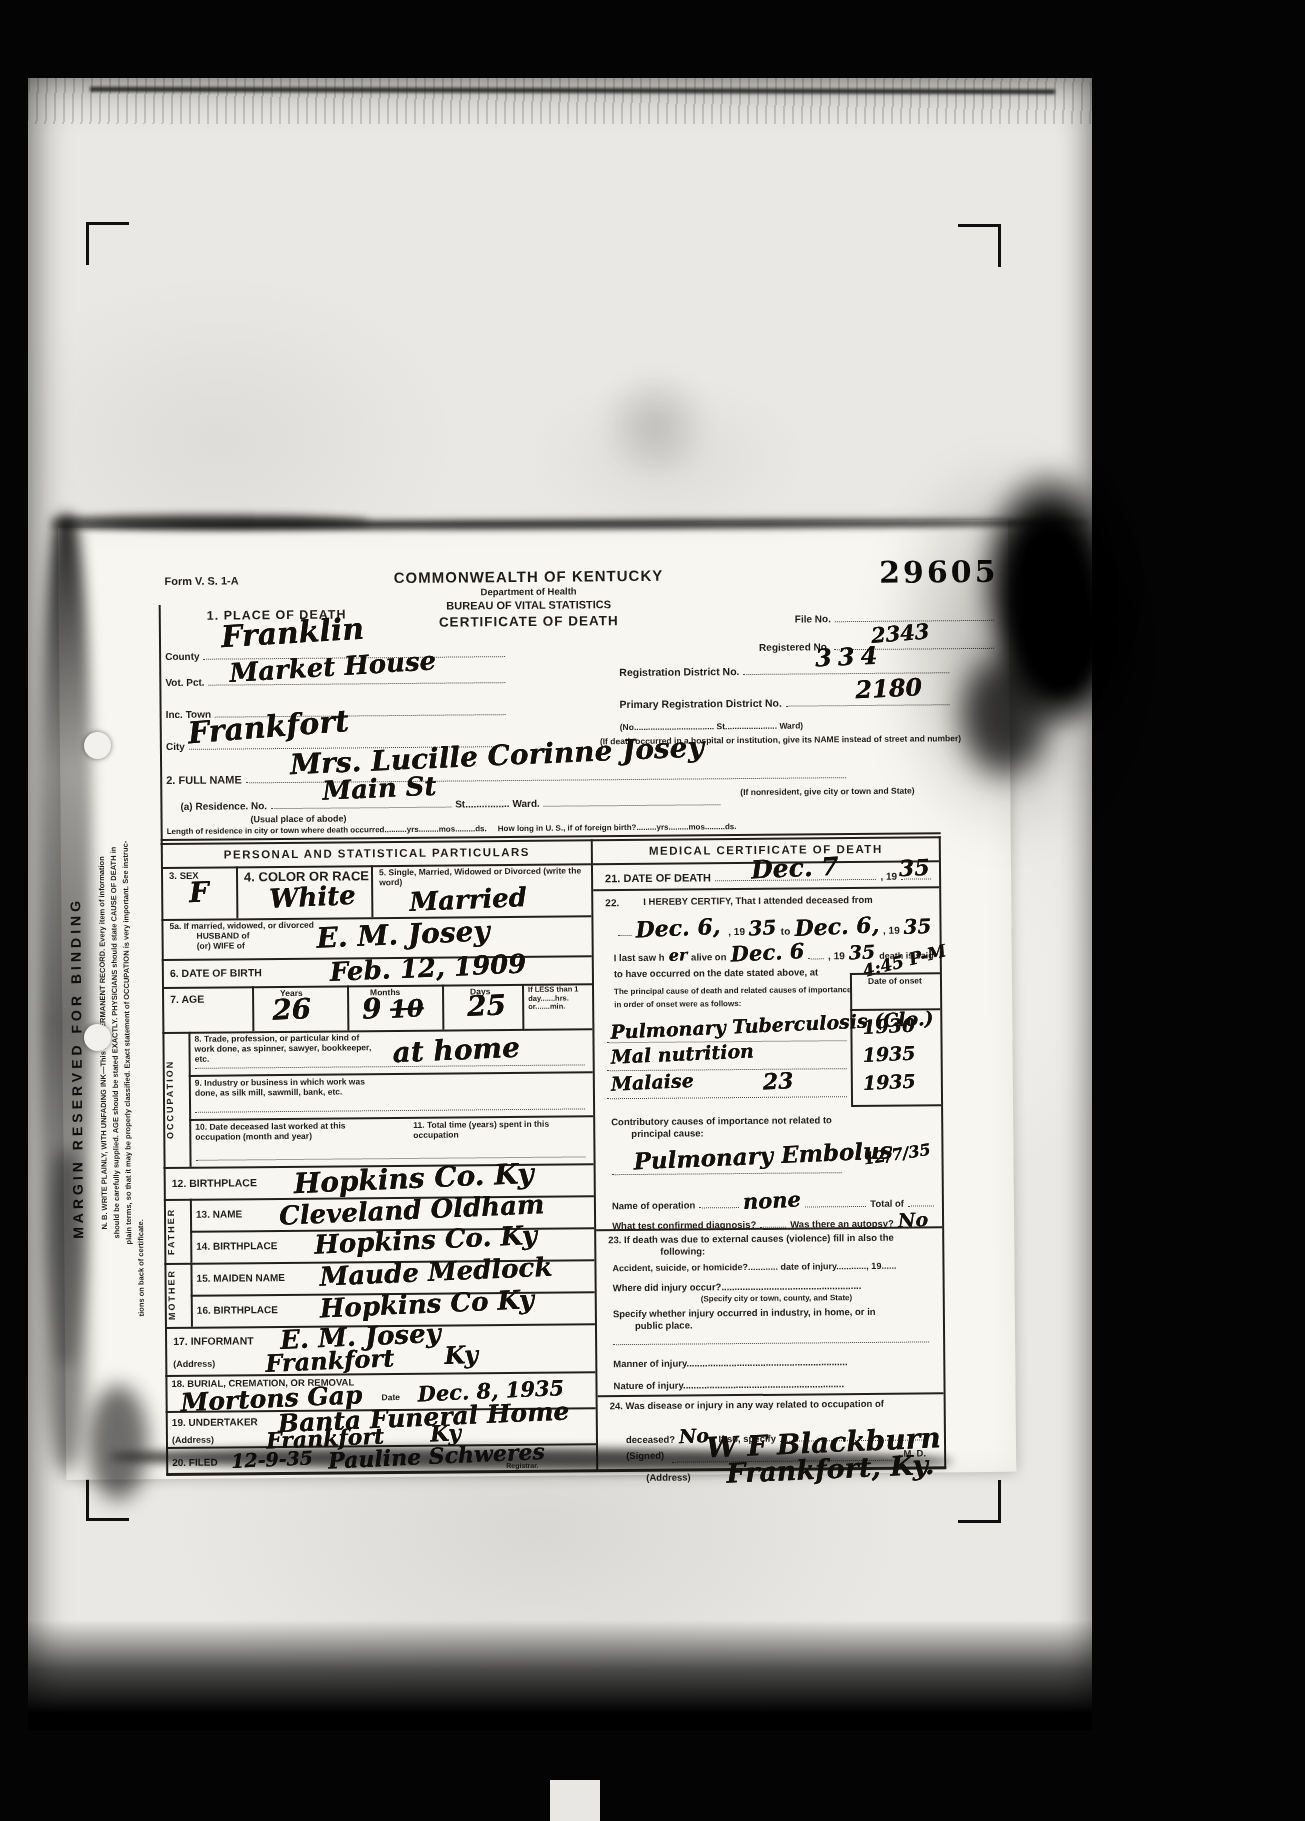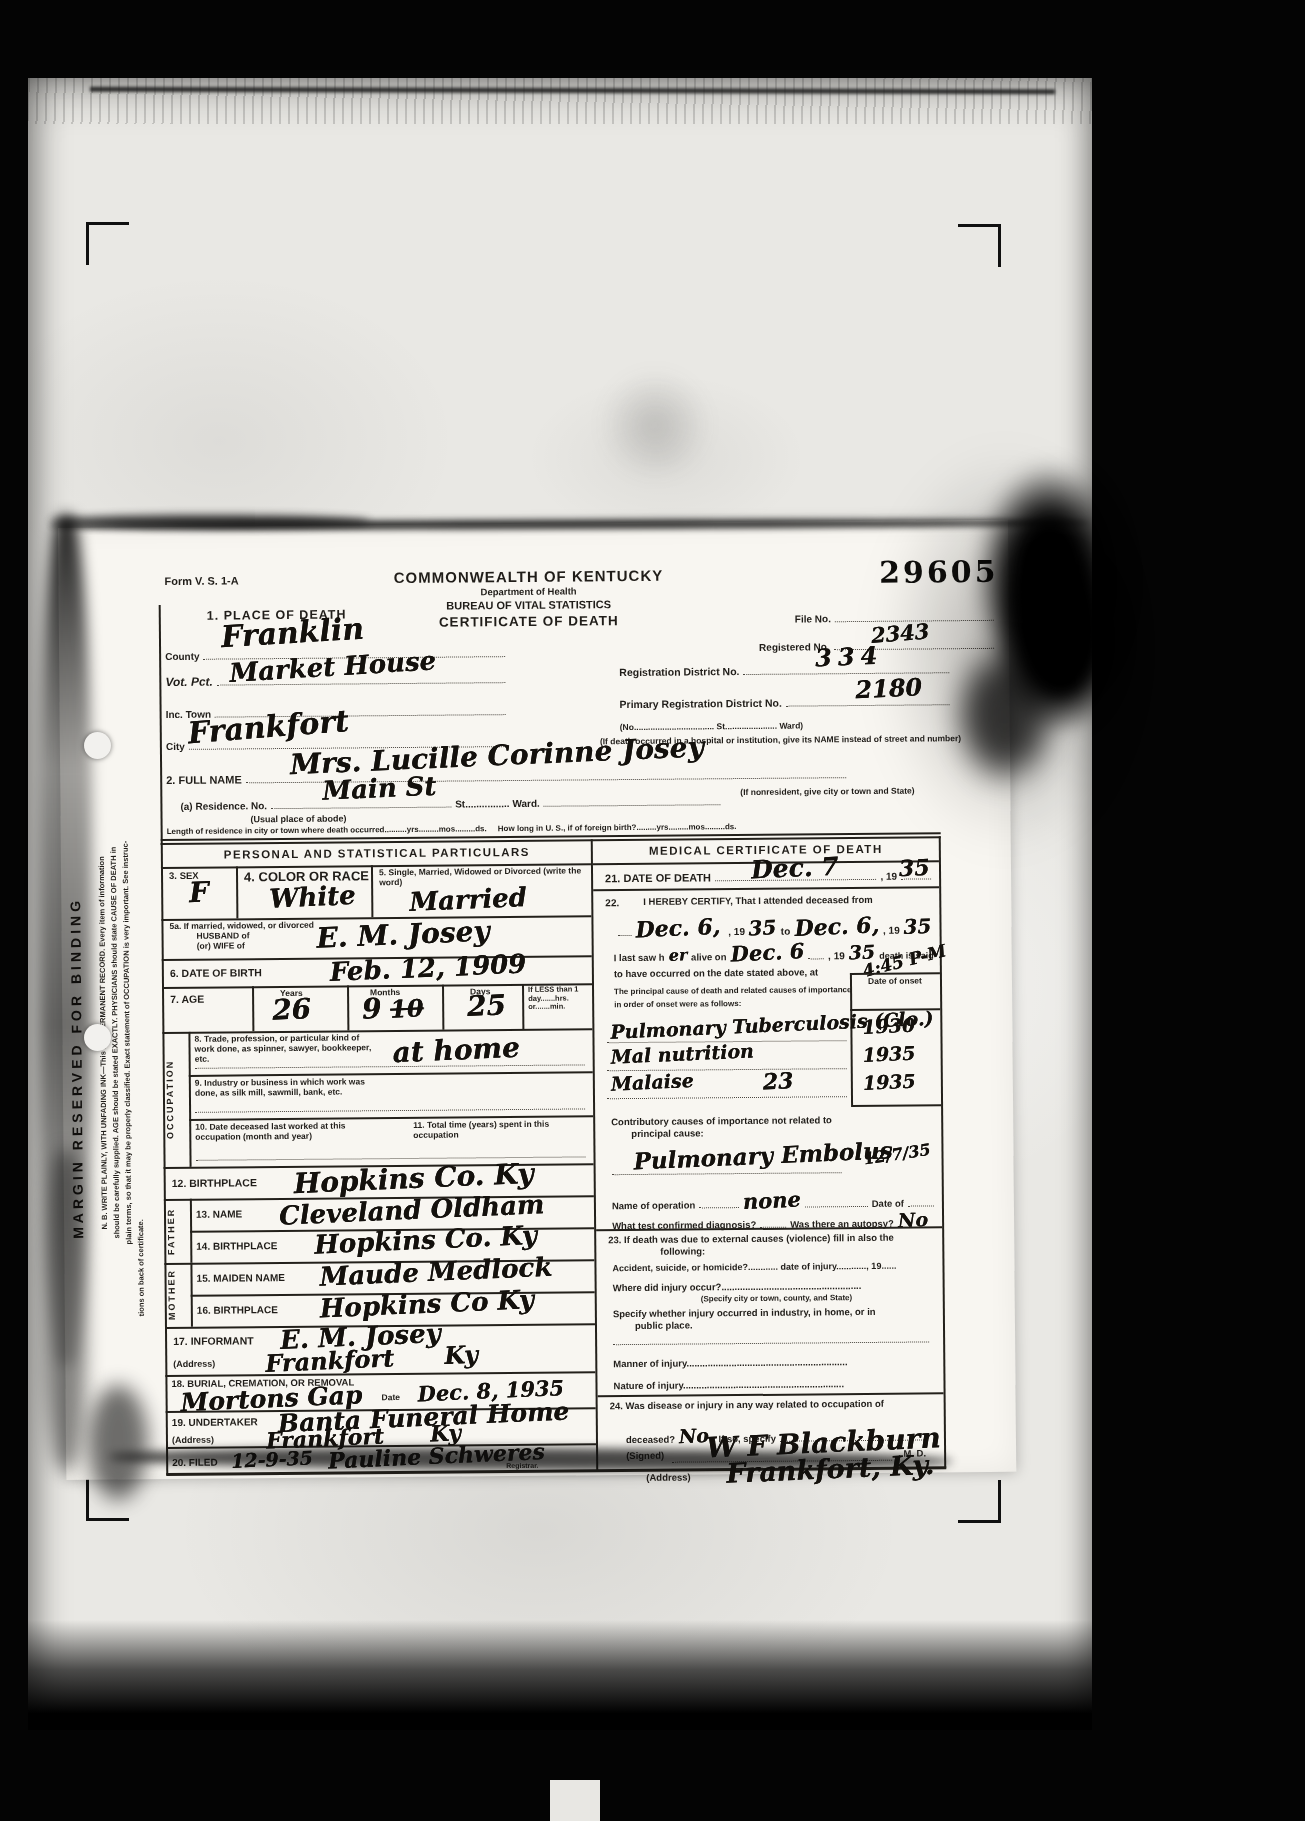--- a/index.html
+++ b/index.html
@@ -77,21 +77,21 @@
   <div class="ab ln" style="left:100px;top:78px;width:2px;height:240px;"></div>
   <div class="ab lb" style="left:148px;top:82px;font-size:12.5px;letter-spacing:1px;">1. PLACE OF DEATH</div>
 
   <div class="ab frow" style="left:106px;top:116px;width:340px;">
     <span class="lb" style="font-size:10px;margin-top:8px;">County</span>
     <span class="dt" style="flex:1;"></span>
   </div>
   <div class="ab hw" style="left:162px;top:92px;font-size:30px;transform:rotate(-3deg);">Franklin</div>
 
   <div class="ab frow" style="left:106px;top:148px;width:340px;">
-    <span class="lb" style="font-size:12px;font-style:italic;">Vot. Pct.</span>
+    <span class="lb" style="font-size:10px;">Vot. Pct.</span>
     <span class="dt" style="flex:1;"></span>
   </div>
   <div class="ab hw" style="left:170px;top:128px;font-size:26px;transform:rotate(-3deg);">Market House</div>
   <div class="ab frow" style="left:560px;top:142px;width:330px;">
     <span class="lb" style="font-size:10.5px;">Registration District No.</span>
     <span class="dt" style="flex:1;"></span>
   </div>
   <div class="ab hw" style="left:756px;top:124px;font-size:24px;letter-spacing:6px;">334</div>
 
   <div class="ab frow" style="left:106px;top:180px;width:340px;">
@@ -296,21 +296,21 @@
   <div class="ab lb" style="left:568px;top:606px;font-size:9.5px;">principal cause:</div>
   <div class="ab hw" style="left:570px;top:622px;font-size:23px;">Pulmonary Embolus</div>
   <div class="ab dotu" style="left:548px;top:650px;width:230px;height:1px;"></div>
   <div class="ab hw" style="left:800px;top:626px;font-size:16px;transform:rotate(-8deg);">12/7/35</div>
 
   <div class="ab frow" style="left:548px;top:668px;width:322px;">
     <span class="lb" style="font-size:9.5px;text-align:center;">Name of operation</span>
     <span class="dt" style="width:40px;"></span>
     <span class="hw" style="font-size:21px;">none</span>
     <span class="dt" style="flex:1;"></span>
-    <span class="lb" style="font-size:9.5px;">Date of</span>
+    <span class="lb" style="font-size:9.5px;">Total of</span>
     <span class="dt" style="width:26px;"></span>
   </div>
   <div class="ab frow" style="left:548px;top:690px;width:322px;">
     <span class="lb" style="font-size:9.5px;">What test confirmed diagnosis?</span>
     <span class="dt" style="width:26px;"></span>
     <span class="lb" style="font-size:9.5px;">Was there an autopsy?</span>
     <span class="hw" style="font-size:19px;">No</span>
   </div>
 
   <div class="ab ln" style="left:532px;top:706px;width:346px;height:1.5px;"></div>

